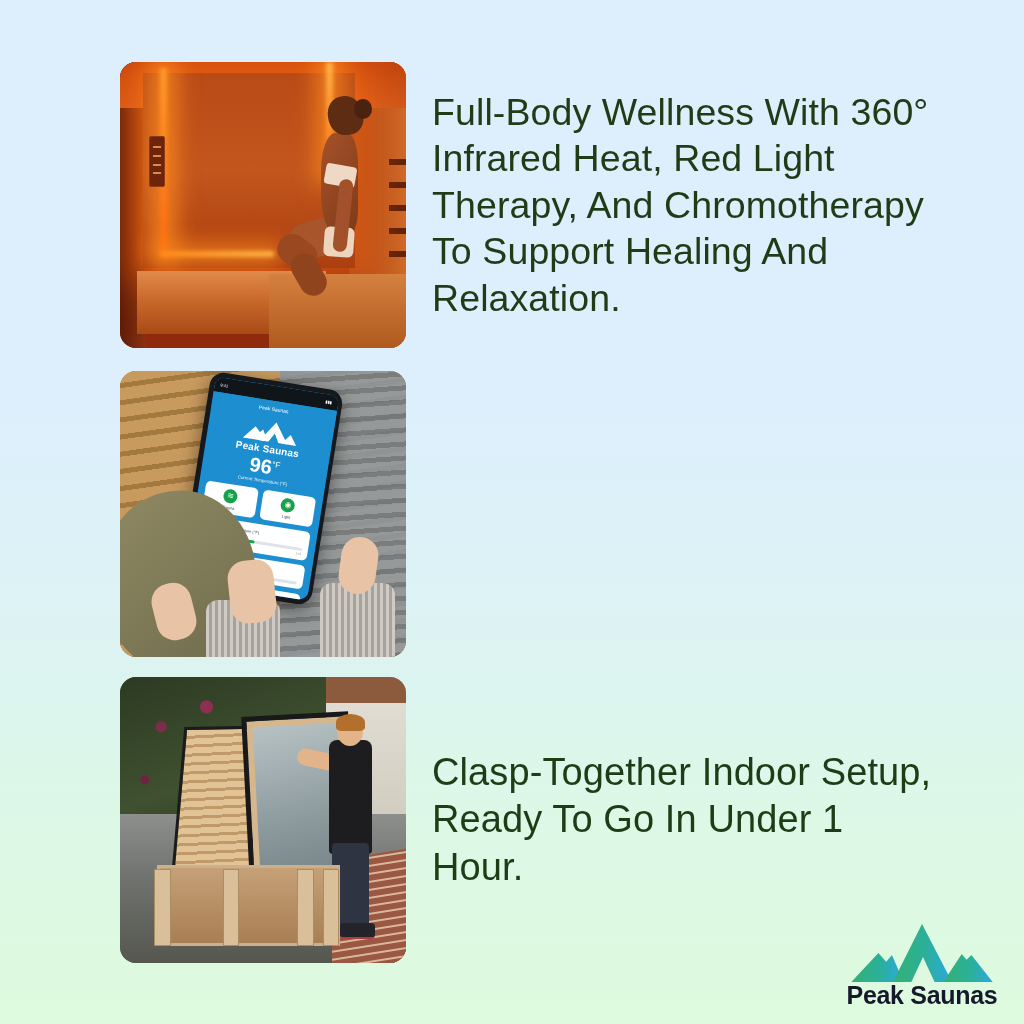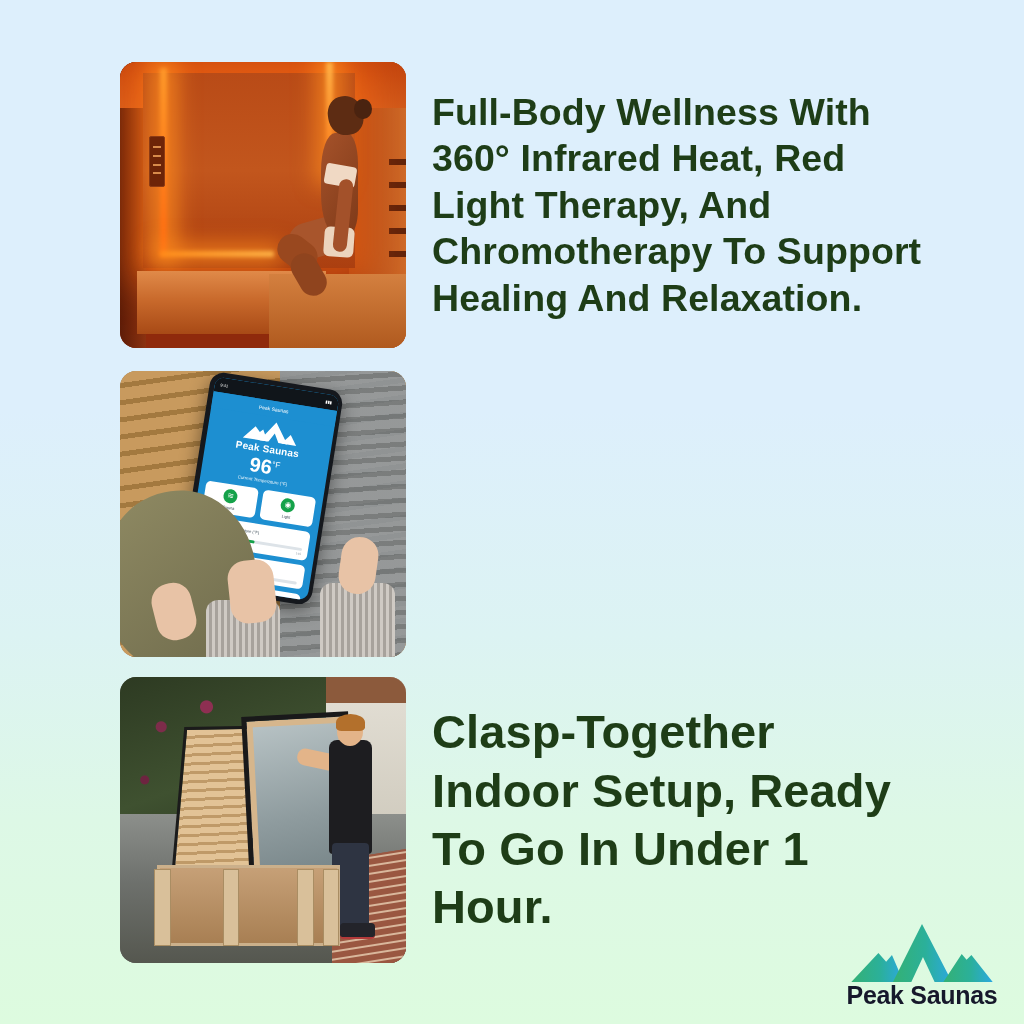--- a/index.html
+++ b/index.html
@@ -47,26 +47,26 @@
     overflow: hidden;
     background: #cfd6dc;
   }
 
   .feature-text {
     margin-left: 26px;
     color: #1e3d17;
     font-size: 37.5px;
     line-height: 1.24;
     letter-spacing: 0.1px;
-    font-weight: 700;
+    font-weight: 400;
     max-width: 500px;
   }
   .feature-1 .feature-text { font-size: 37.5px; }
   .feature-2 .feature-text { font-size: 37.5px; }
-  .feature-3 .feature-text { font-size: 47px; }
+  .feature-3 .feature-text { font-size: 38px; }
 
   
   .sauna-scene { position: absolute; inset: 0; background: #8f2a0c; }
   .sauna-ceiling {
     position: absolute; left: 0; right: 0; top: 0; height: 16%;
     background: linear-gradient(180deg,#c2440e 0%, #d1591a 100%);
   }
   .sauna-back {
     position: absolute; left: 8%; top: 4%; width: 74%; height: 68%;
     background: linear-gradient(180deg,#b94b17 0%,#c2561d 50%,#ab3f10 100%);

